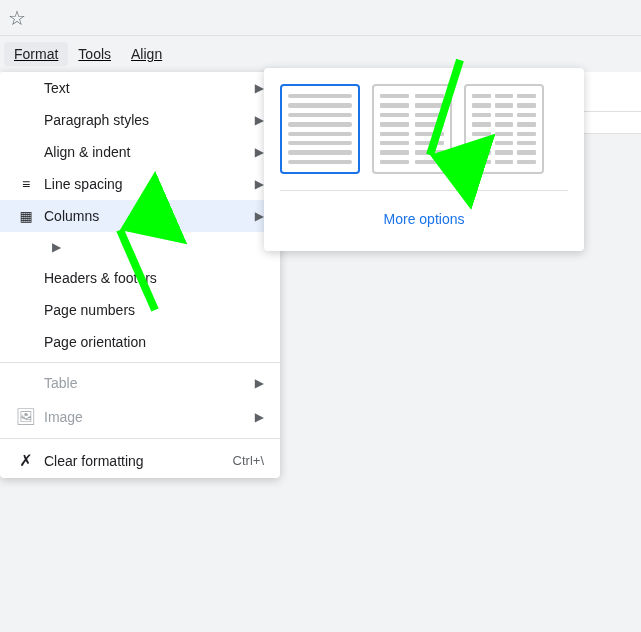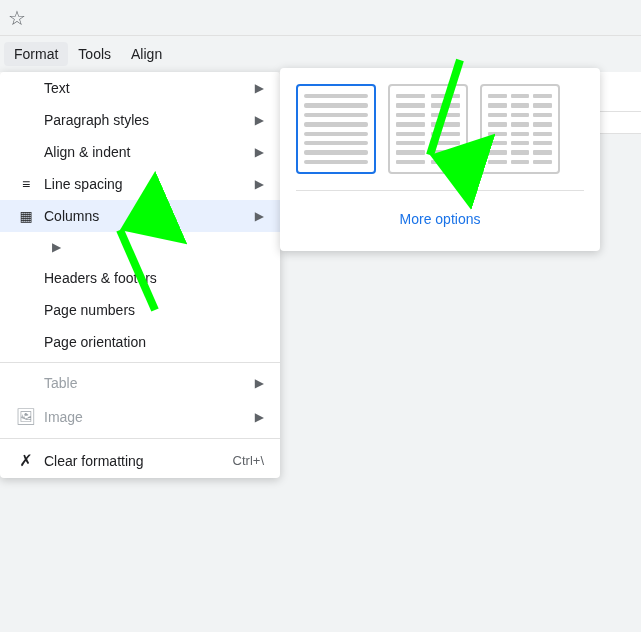--- a/index.html
+++ b/index.html
@@ -28,20 +28,21 @@
     }
 
     
     .menu-bar {
       display: flex;
       align-items: center;
       background: #f1f3f4;
       padding: 2px 4px;
       height: 36px;
       position: relative;
+      text-decoration: underline;
     }
     .menu-item {
       padding: 4px 10px;
       font-size: 14px;
       color: #202124;
       cursor: pointer;
       border-radius: 4px;
       white-space: nowrap;
     }
     .menu-item:hover, .menu-item.active {
@@ -170,21 +171,21 @@
       margin: 4px 0;
     }
     .dropdown-item.disabled {
       color: #9aa0a6;
     }
 
     
     .columns-submenu {
       position: absolute;
       top: 68px;
-      left: 280px;
+      left: 264px;
       background: #fff;
       box-shadow: 0 2px 10px rgba(0,0,0,0.2);
       border-radius: 4px;
       padding: 16px;
       z-index: 101;
       min-width: 320px;
     }
     .columns-options {
       display: flex;
       gap: 12px;

